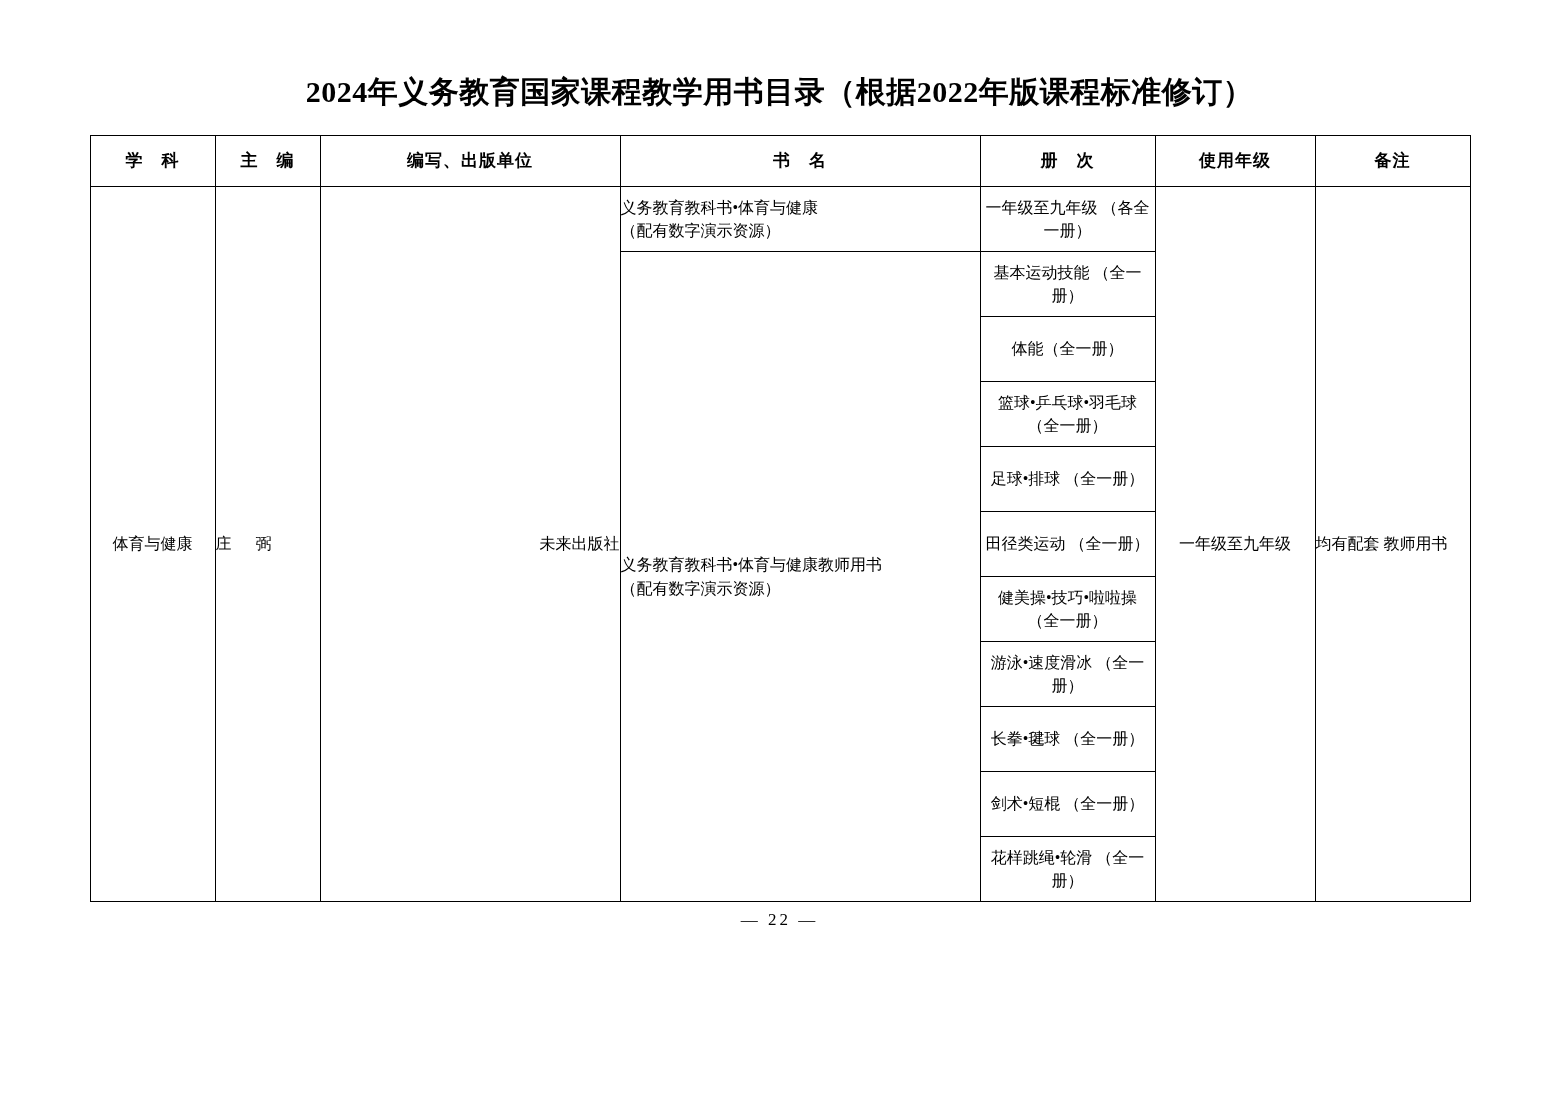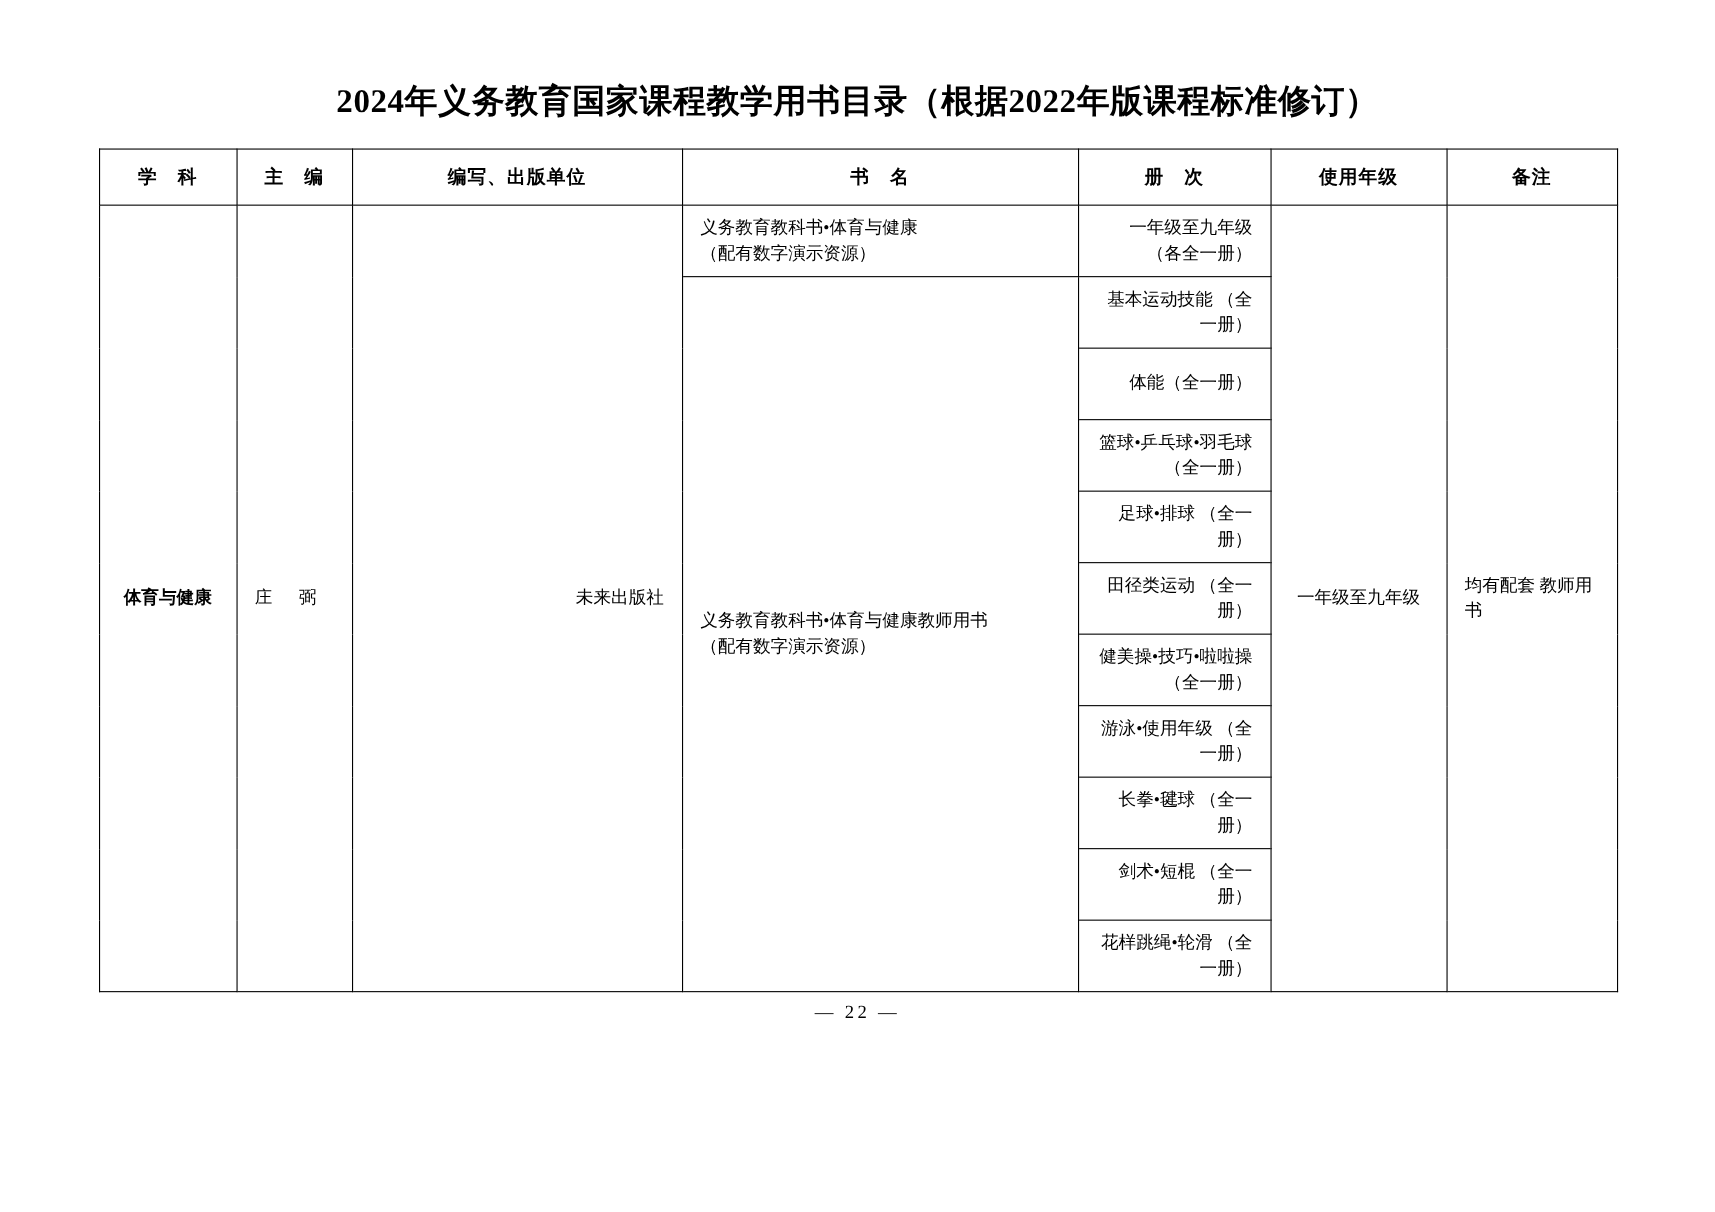--- a/index.html
+++ b/index.html
@@ -39,21 +39,21 @@
   }
   table.booklist {
     border-collapse: collapse;
     width: 1380px;
     table-layout: fixed;
   }
   table.booklist td,
   table.booklist th {
     border: 1px solid #000000;
     vertical-align: middle;
-    padding: 4px 16px;
+    padding: 4px 0;
     font-size: 16px;
     line-height: 1.45;
     font-family: "Liberation Serif", "DejaVu Serif", serif;
     margin-left: 12px;
   }
   table.booklist thead th {
     height: 42px;
     font-weight: bold;
     text-align: center;
     font-size: 17px;
@@ -63,42 +63,42 @@
   .col-editor  { width: 105px; }
   .col-press   { width: 300px; }
   .col-book    { width: 360px; }
   .col-volume  { width: 175px; }
   .col-grade   { width: 160px; }
   .col-remark  { width: 155px; }
   td.top    { vertical-align: top; }
 
   .subject-cell {
     text-align: center;
-    font-weight: bold;
+    font-weight: normal;
     font-size: 17px;
   }
   .editor-cell {
     text-align: left;
     font-size: 17px;
     letter-spacing: 4px;
   }
   .press-cell {
     text-align: right;
     font-size: 17px;
     padding-left: 10px;
   }
   .book-cell {
     text-align: left;
     font-size: 16px;
     padding-left: 8px;
     line-height: 1.6;
   }
   .book-cell .line2 { display: block; }
   .volume-cell {
-    text-align: right;
+    text-align: center;
     font-size: 16px;
     line-height: 1.6;
     height: 56px;
   }
   .grade-cell {
     text-align: center;
     font-size: 17px;
   }
   .remark-cell {
     text-align: left;
@@ -210,21 +210,21 @@
 
         <tr>
           <td class="volume-cell">
             <span class="line2">健美操•技巧•啦啦操</span>
             <span class="line2">（全一册）</span>
           </td>
         </tr>
 
         <tr>
           <td class="volume-cell">
-            <span class="line2">游泳•使用年级</span>
+            <span class="line2">游泳•速度滑冰</span>
             <span class="line2">（全一册）</span>
           </td>
         </tr>
 
         <tr>
           <td class="volume-cell">
             <span class="line2">长拳•毽球</span>
             <span class="line2">（全一册）</span>
           </td>
         </tr>

